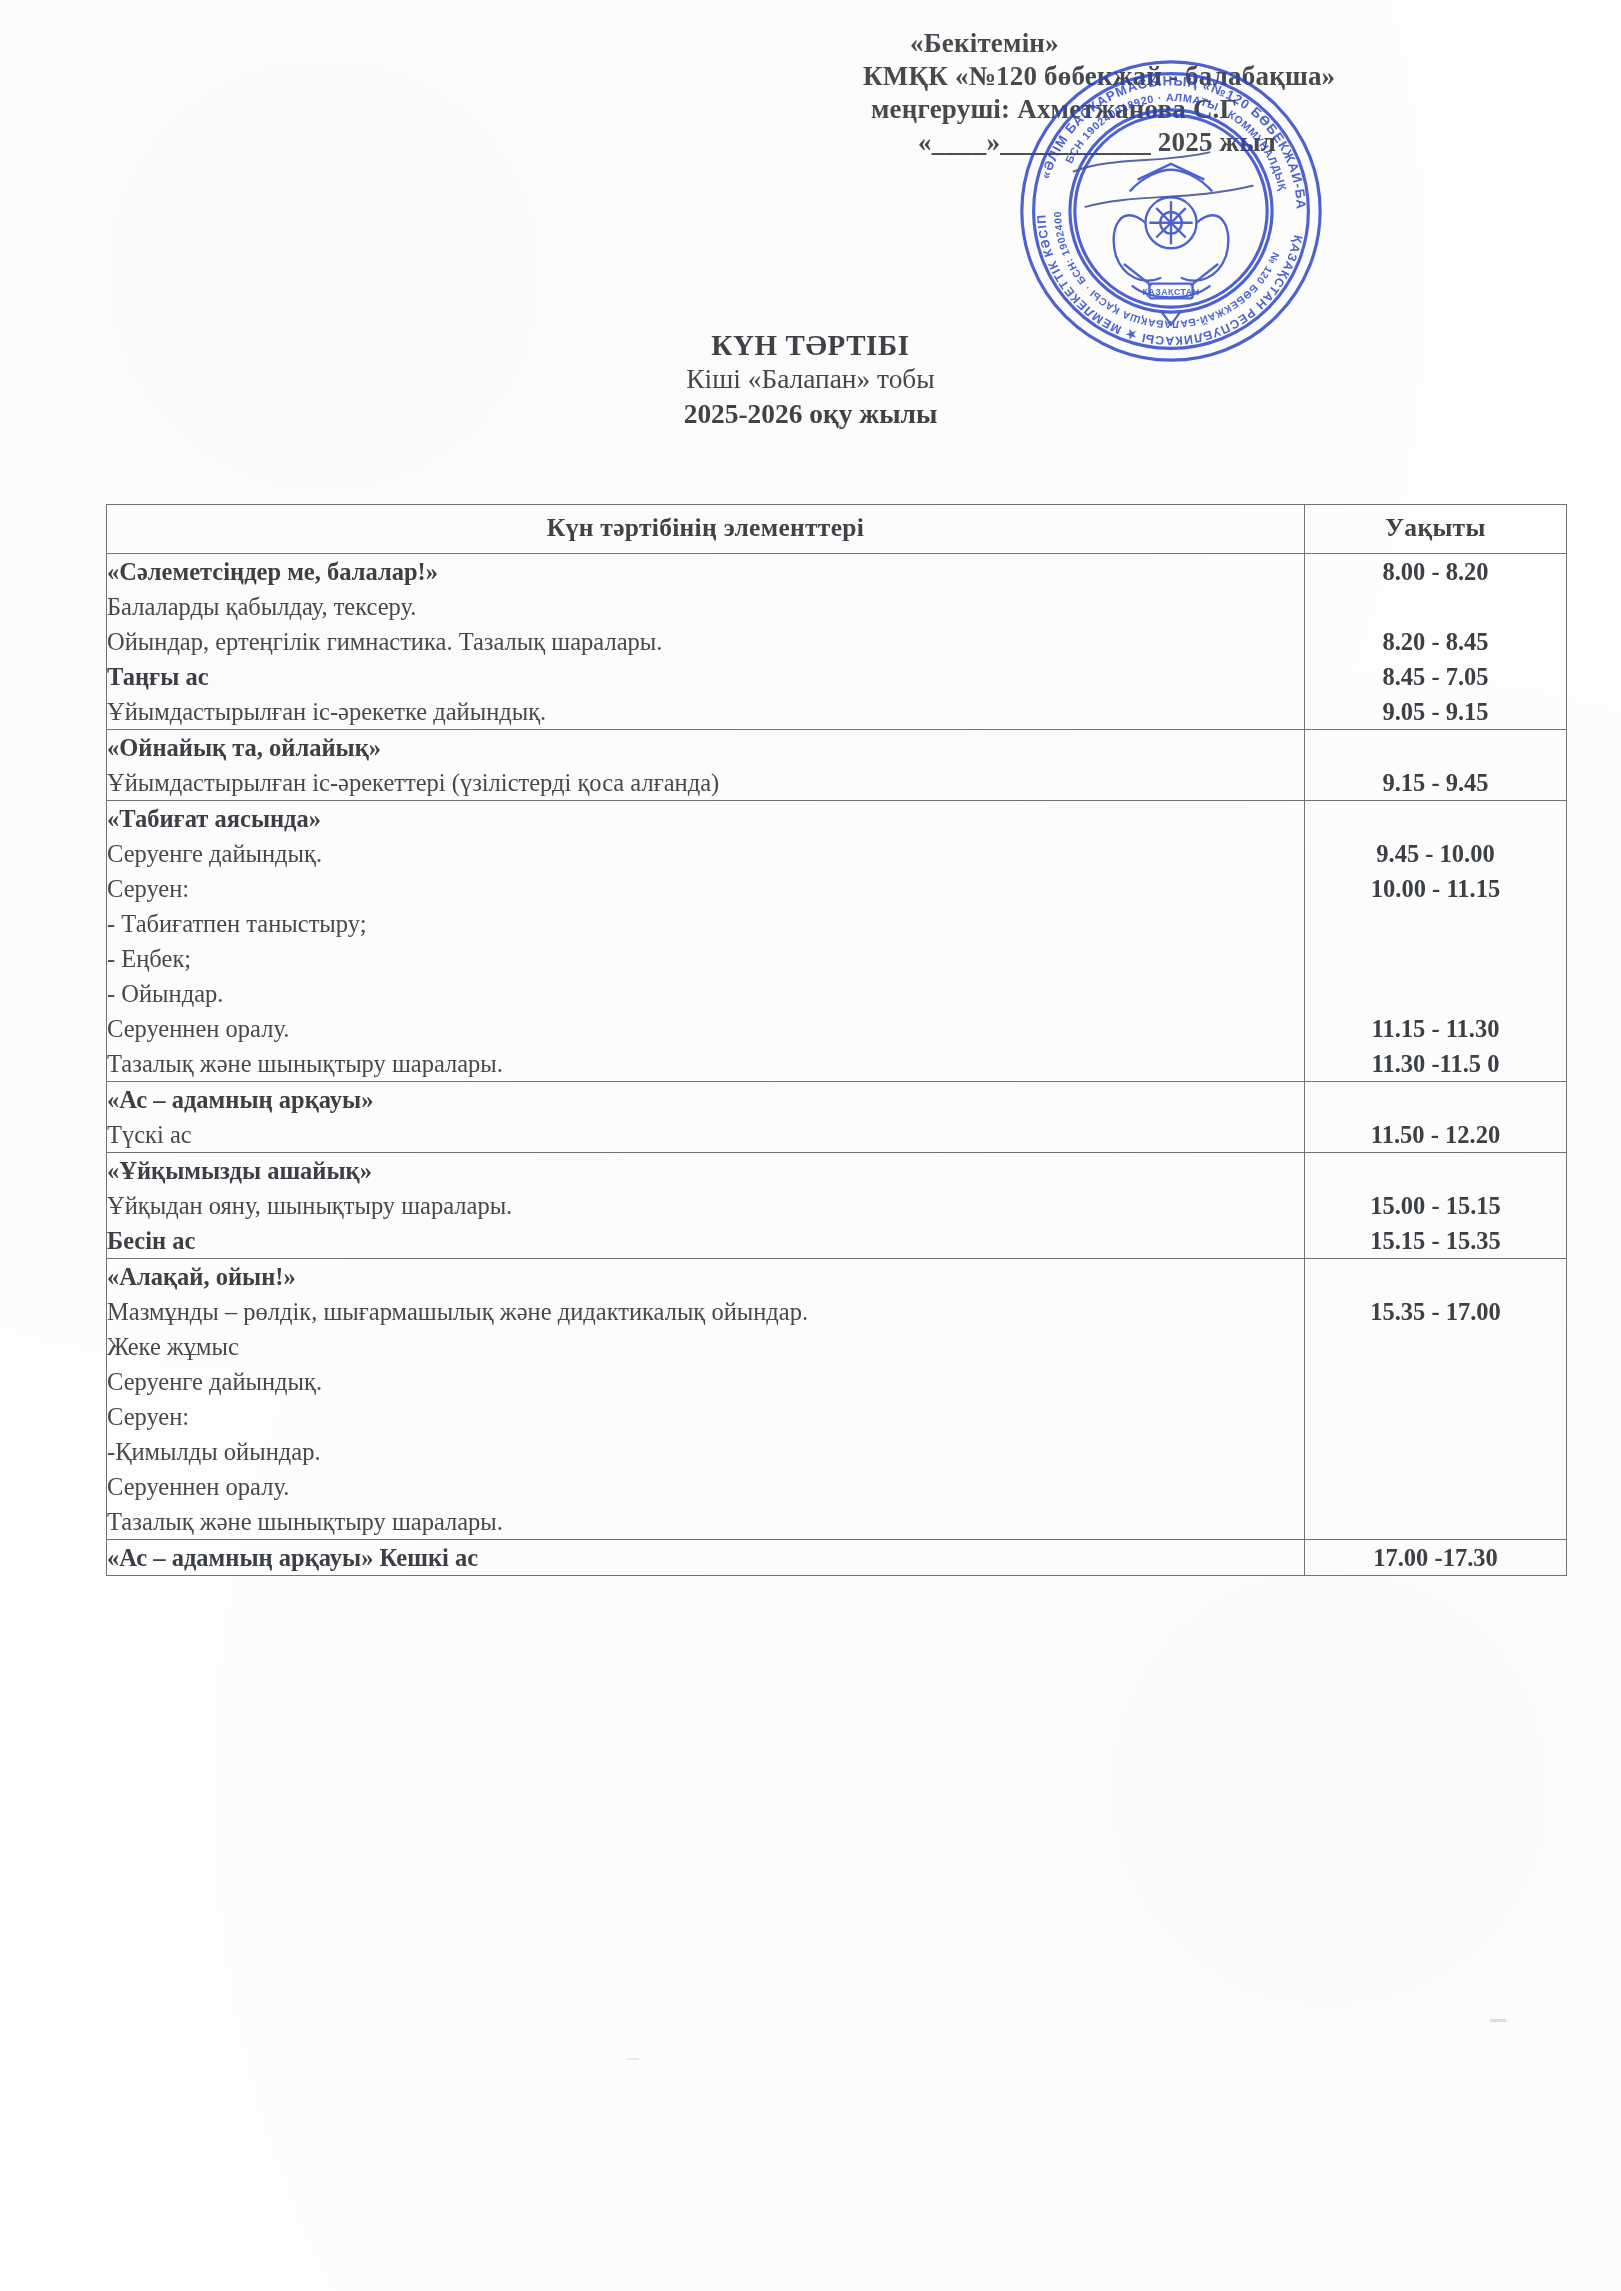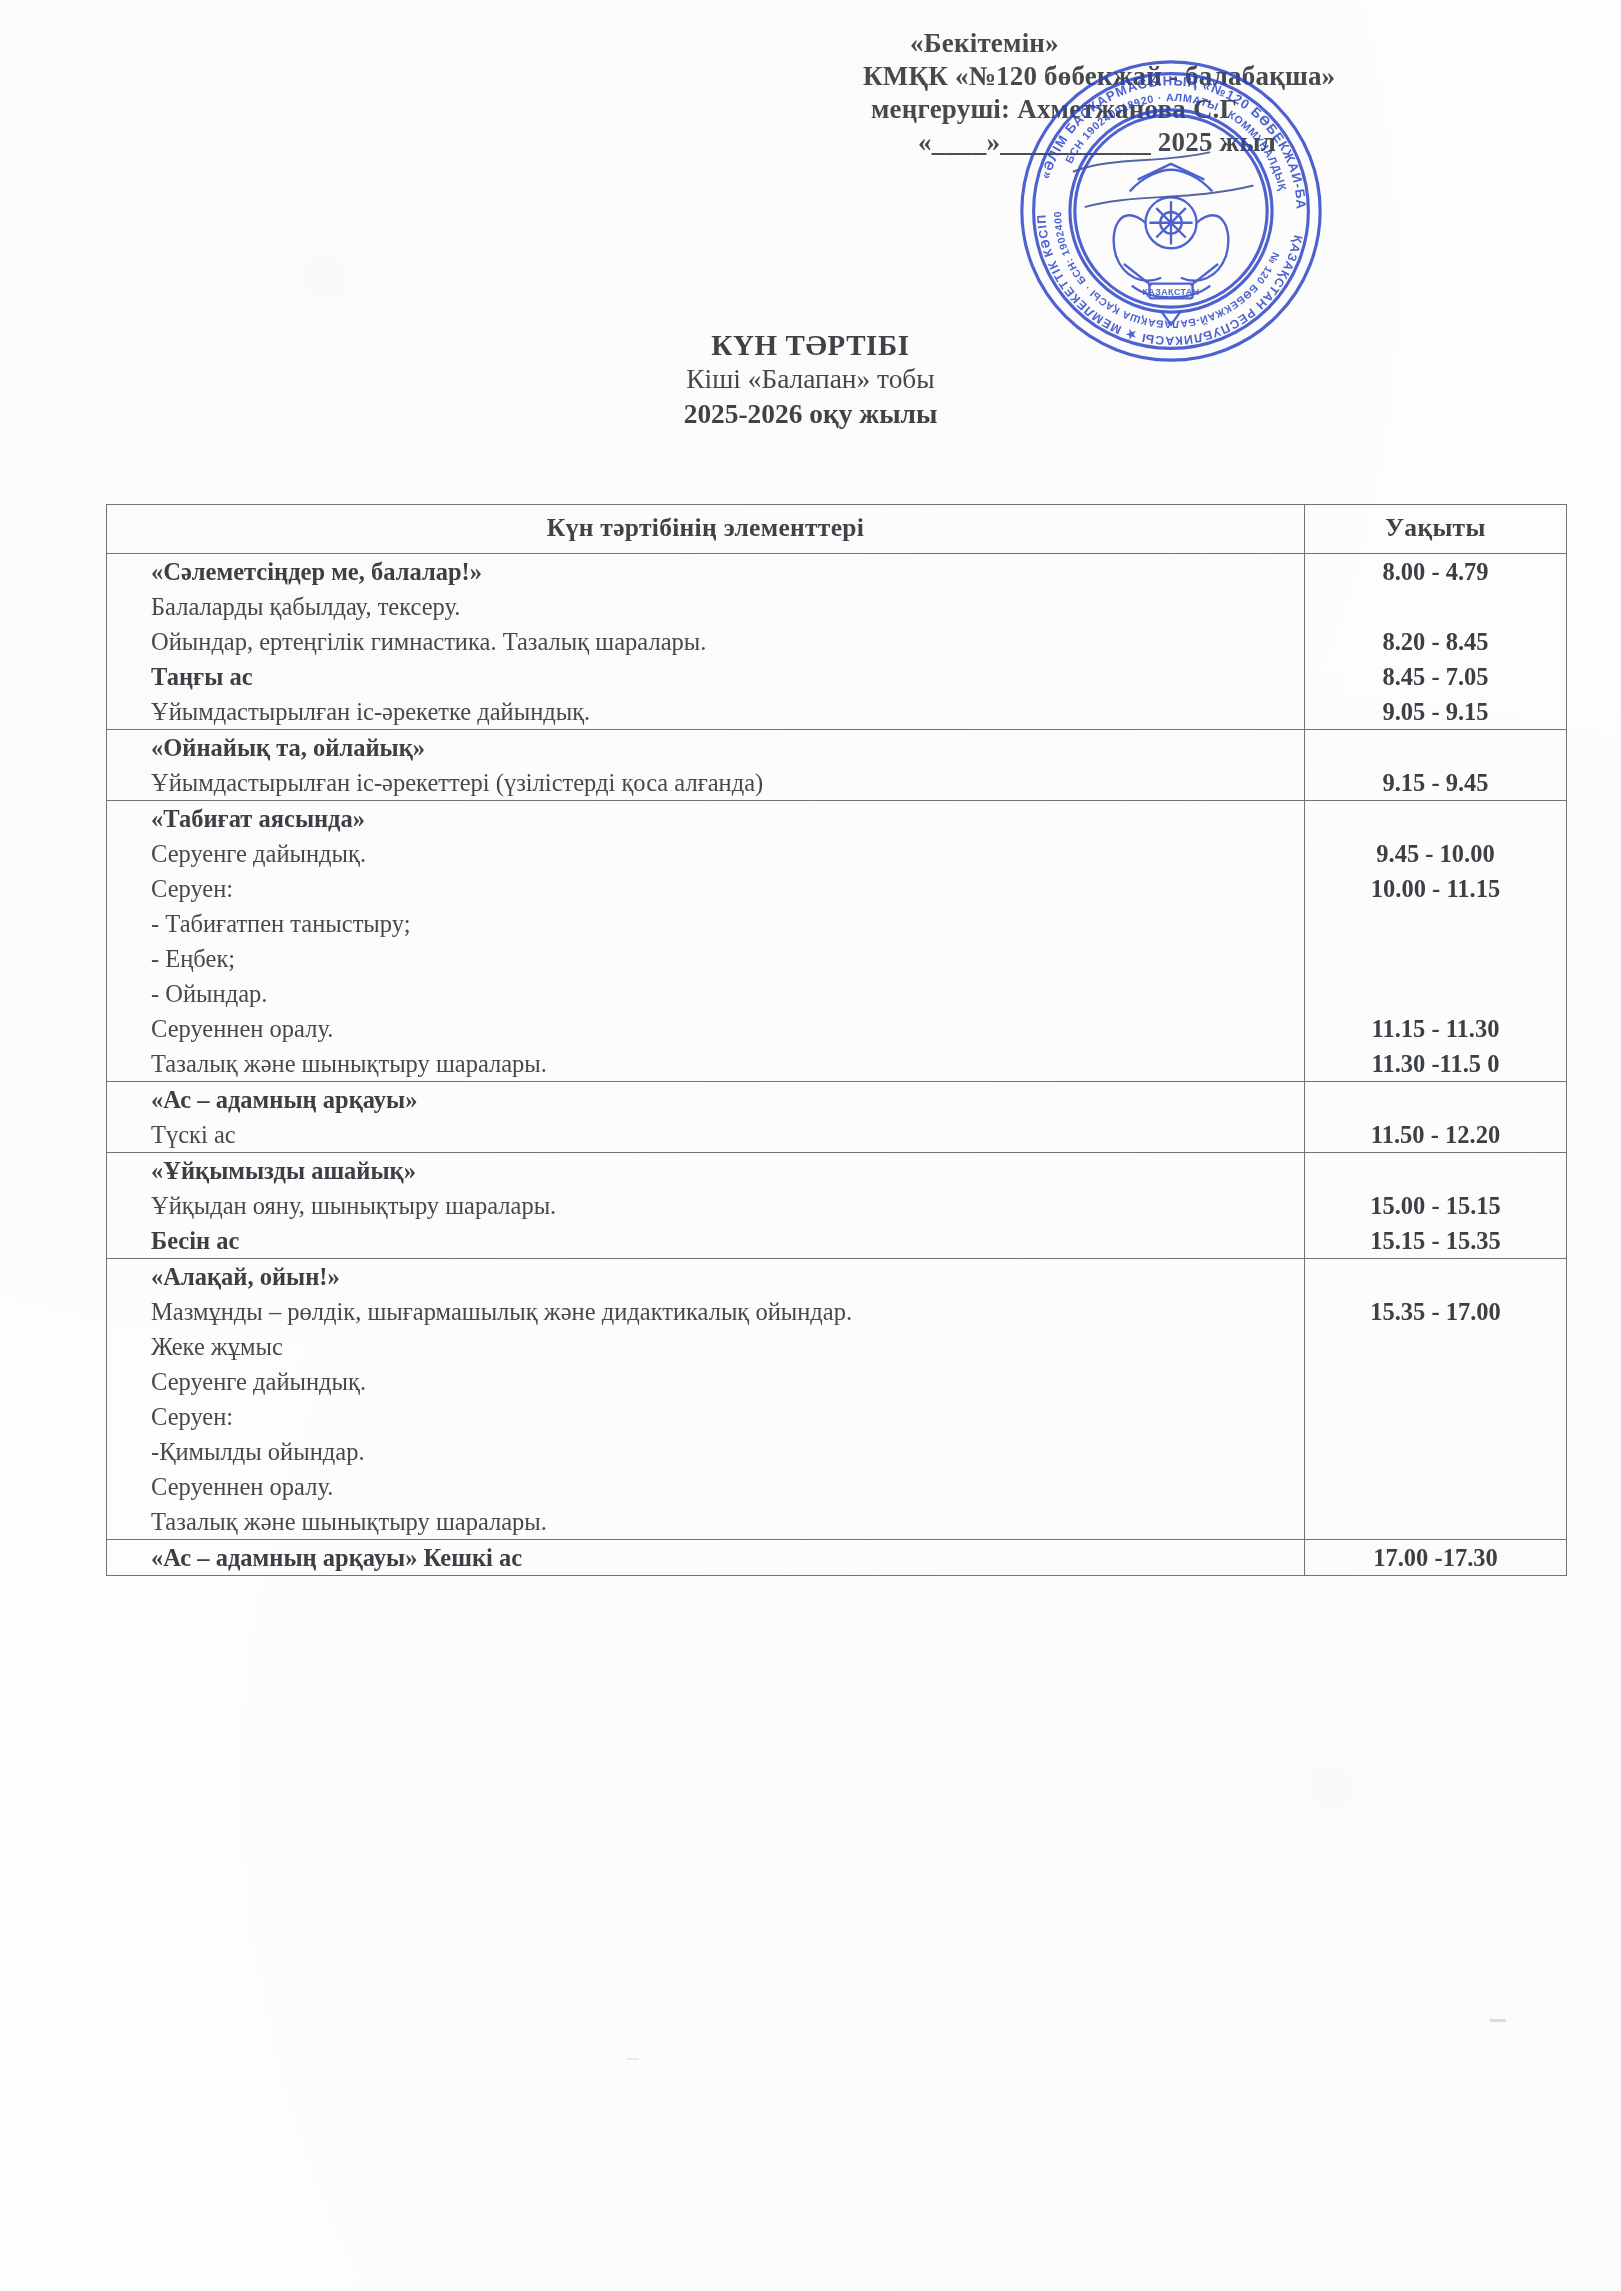--- a/index.html
+++ b/index.html
@@ -87,21 +87,20 @@
     letter-spacing:0.3px;
   }
   .cell-left{padding:3.9px 0 5.9px 9.8px;}
   .cell-right{padding:3.9px 9.8px 5.9px 0;text-align:center;}
 
   .line{
     font-size:24.5px;
     line-height:35px;
     white-space:nowrap;
     color:#45494d;
-    margin-left:44px;
   }
   .line.b{font-weight:bold;color:#3c4044;}
   .tline{
     font-size:24.5px;
     line-height:35px;
     font-weight:bold;
     white-space:nowrap;
     color:#3c4044;
   }
   .tline.empty{visibility:hidden;}
@@ -196,21 +195,21 @@
     <tbody>
         <tr>
           <td class="cell-left">
             <div class="line b">«Сәлеметсіңдер  ме, балалар!»</div>
             <div class="line">Балаларды  қабылдау, тексеру.</div>
             <div class="line">Ойындар, ертеңгілік гимнастика. Тазалық   шаралары.</div>
             <div class="line b">Таңғы  ас</div>
             <div class="line">Ұйымдастырылған  іс-әрекетке  дайындық.</div>
           </td>
           <td class="cell-right">
-            <div class="tline">8.00 -  4.79</div>
+            <div class="tline">8.00 -  8.20</div>
             <div class="tline empty">&nbsp;</div>
             <div class="tline">8.20 - 8.45</div>
             <div class="tline">8.45 - 7.05</div>
             <div class="tline">9.05 - 9.15</div>
           </td>
         </tr>
         <tr>
           <td class="cell-left">
             <div class="line b">«Ойнайық та, ойлайық»</div>
             <div class="line">Ұйымдастырылған  іс-әрекеттері (үзілістерді қоса алғанда)</div>

